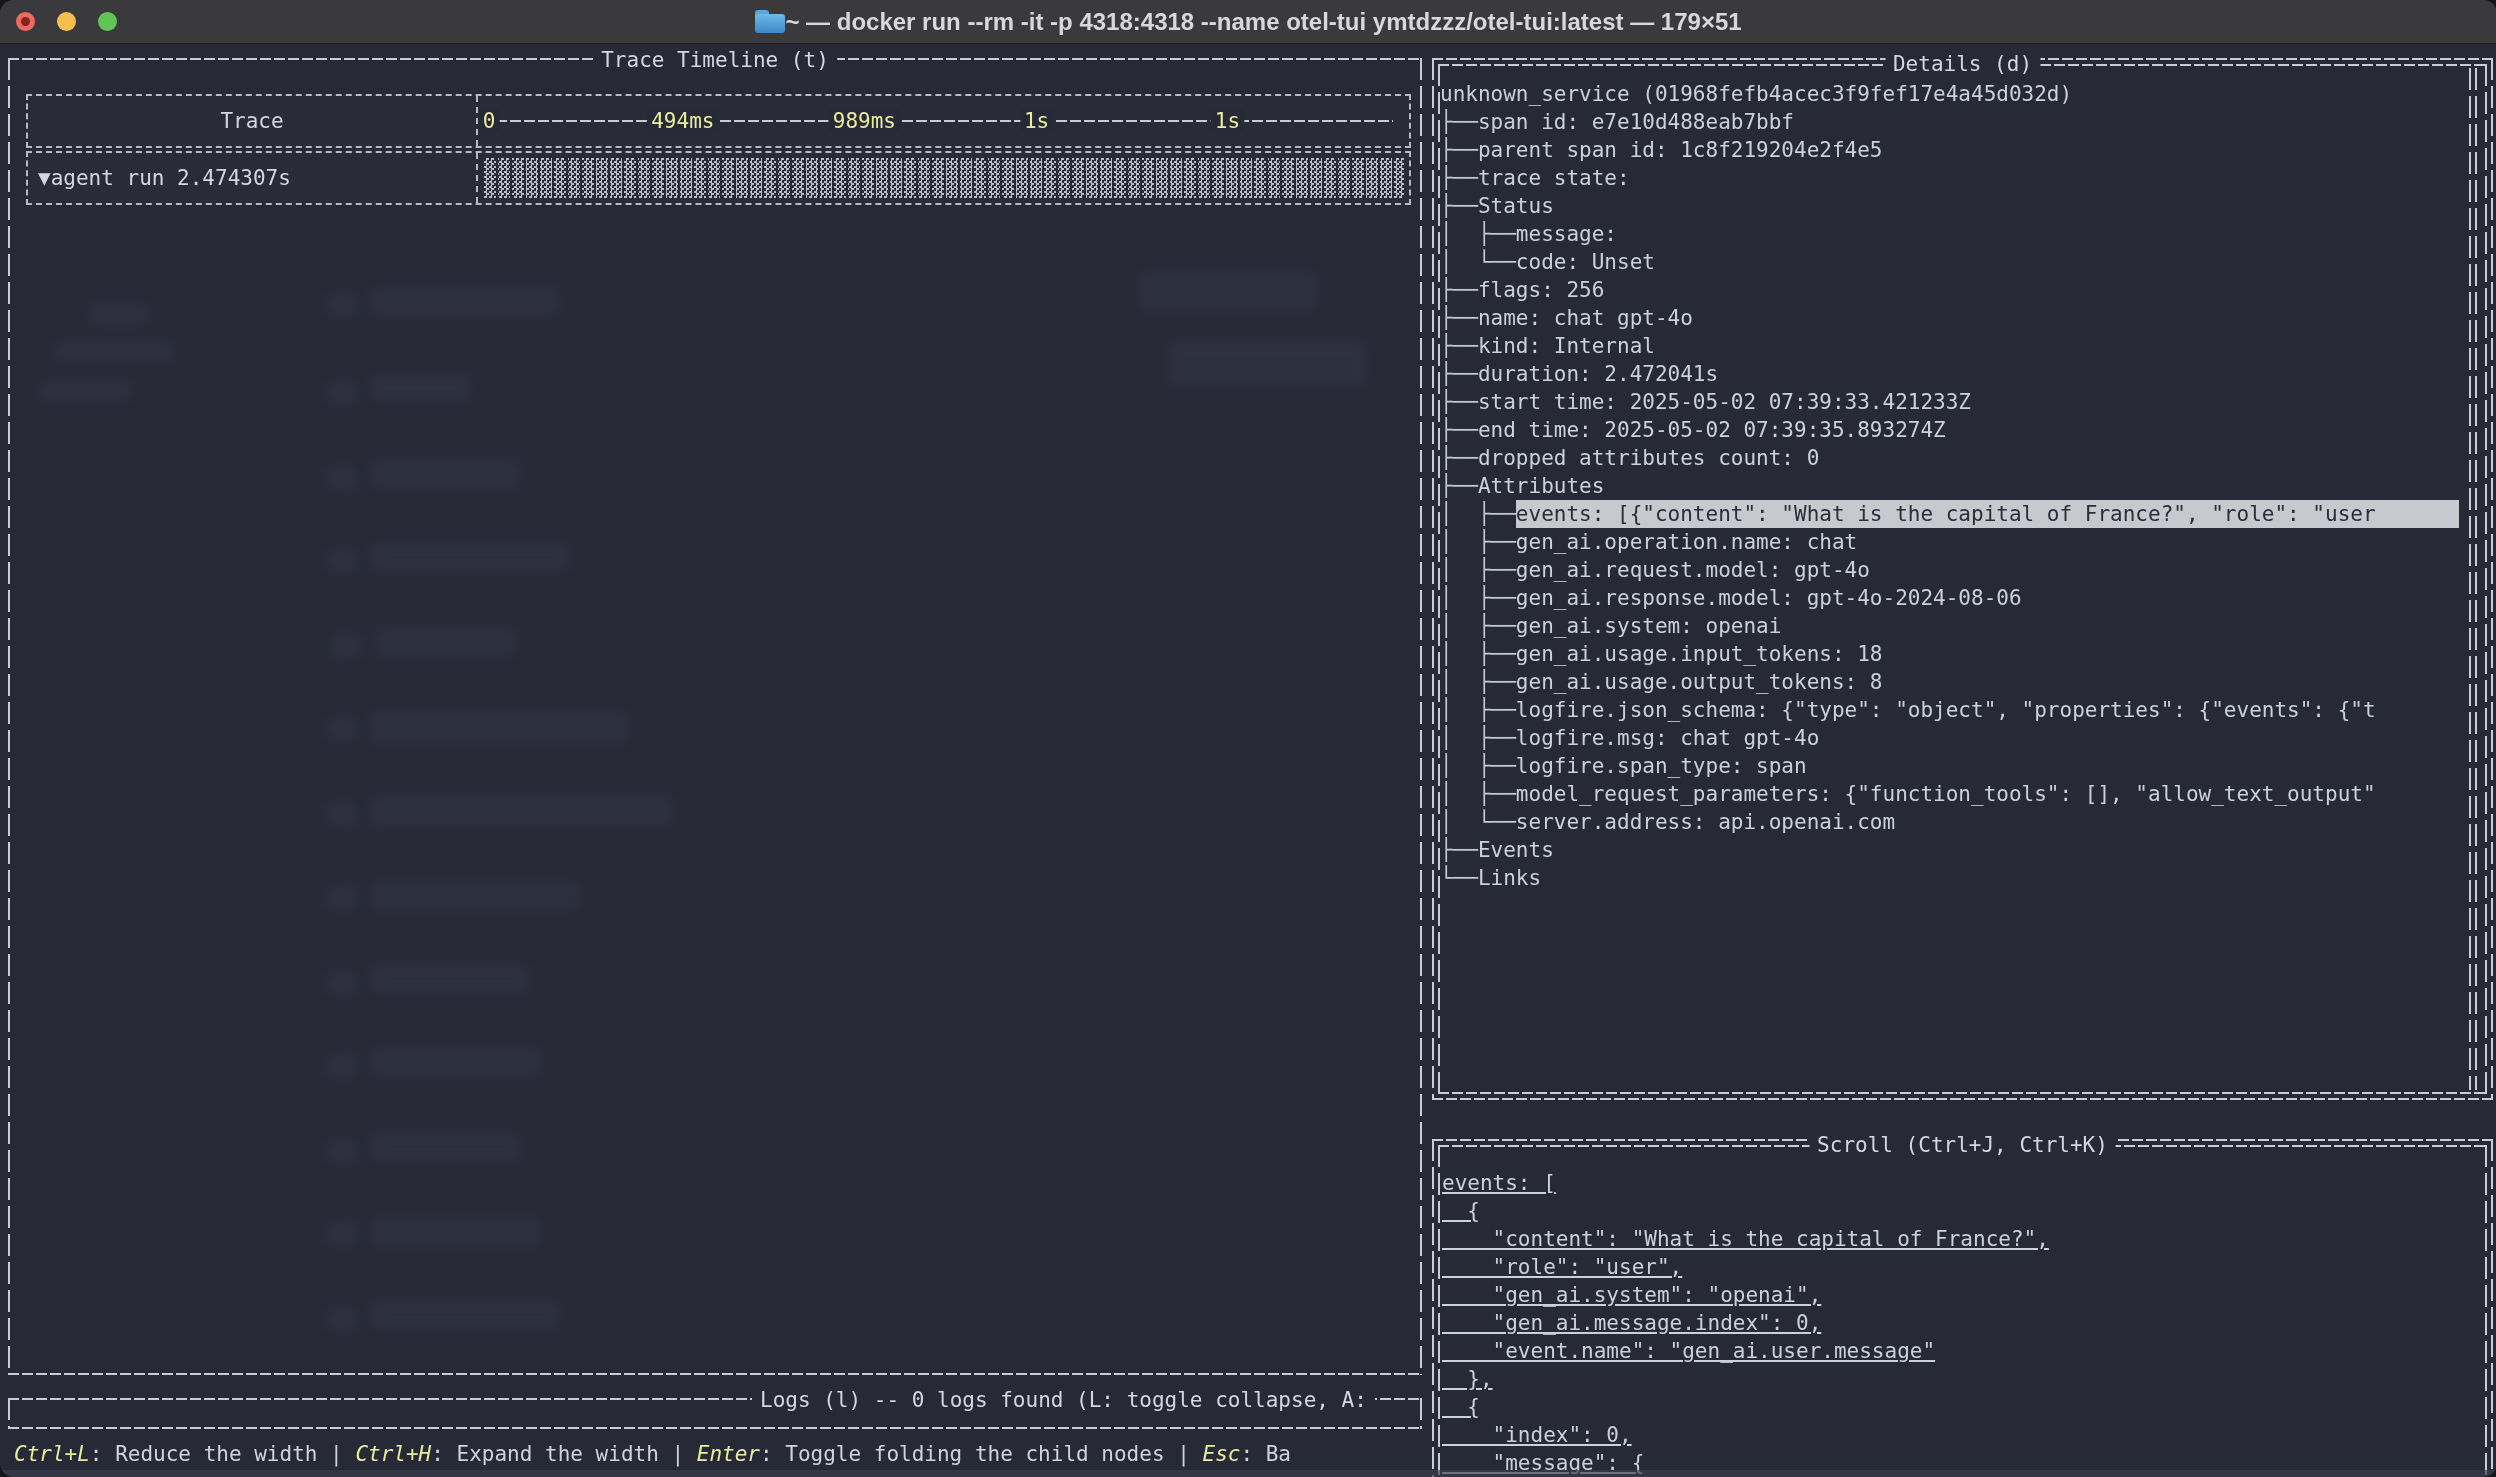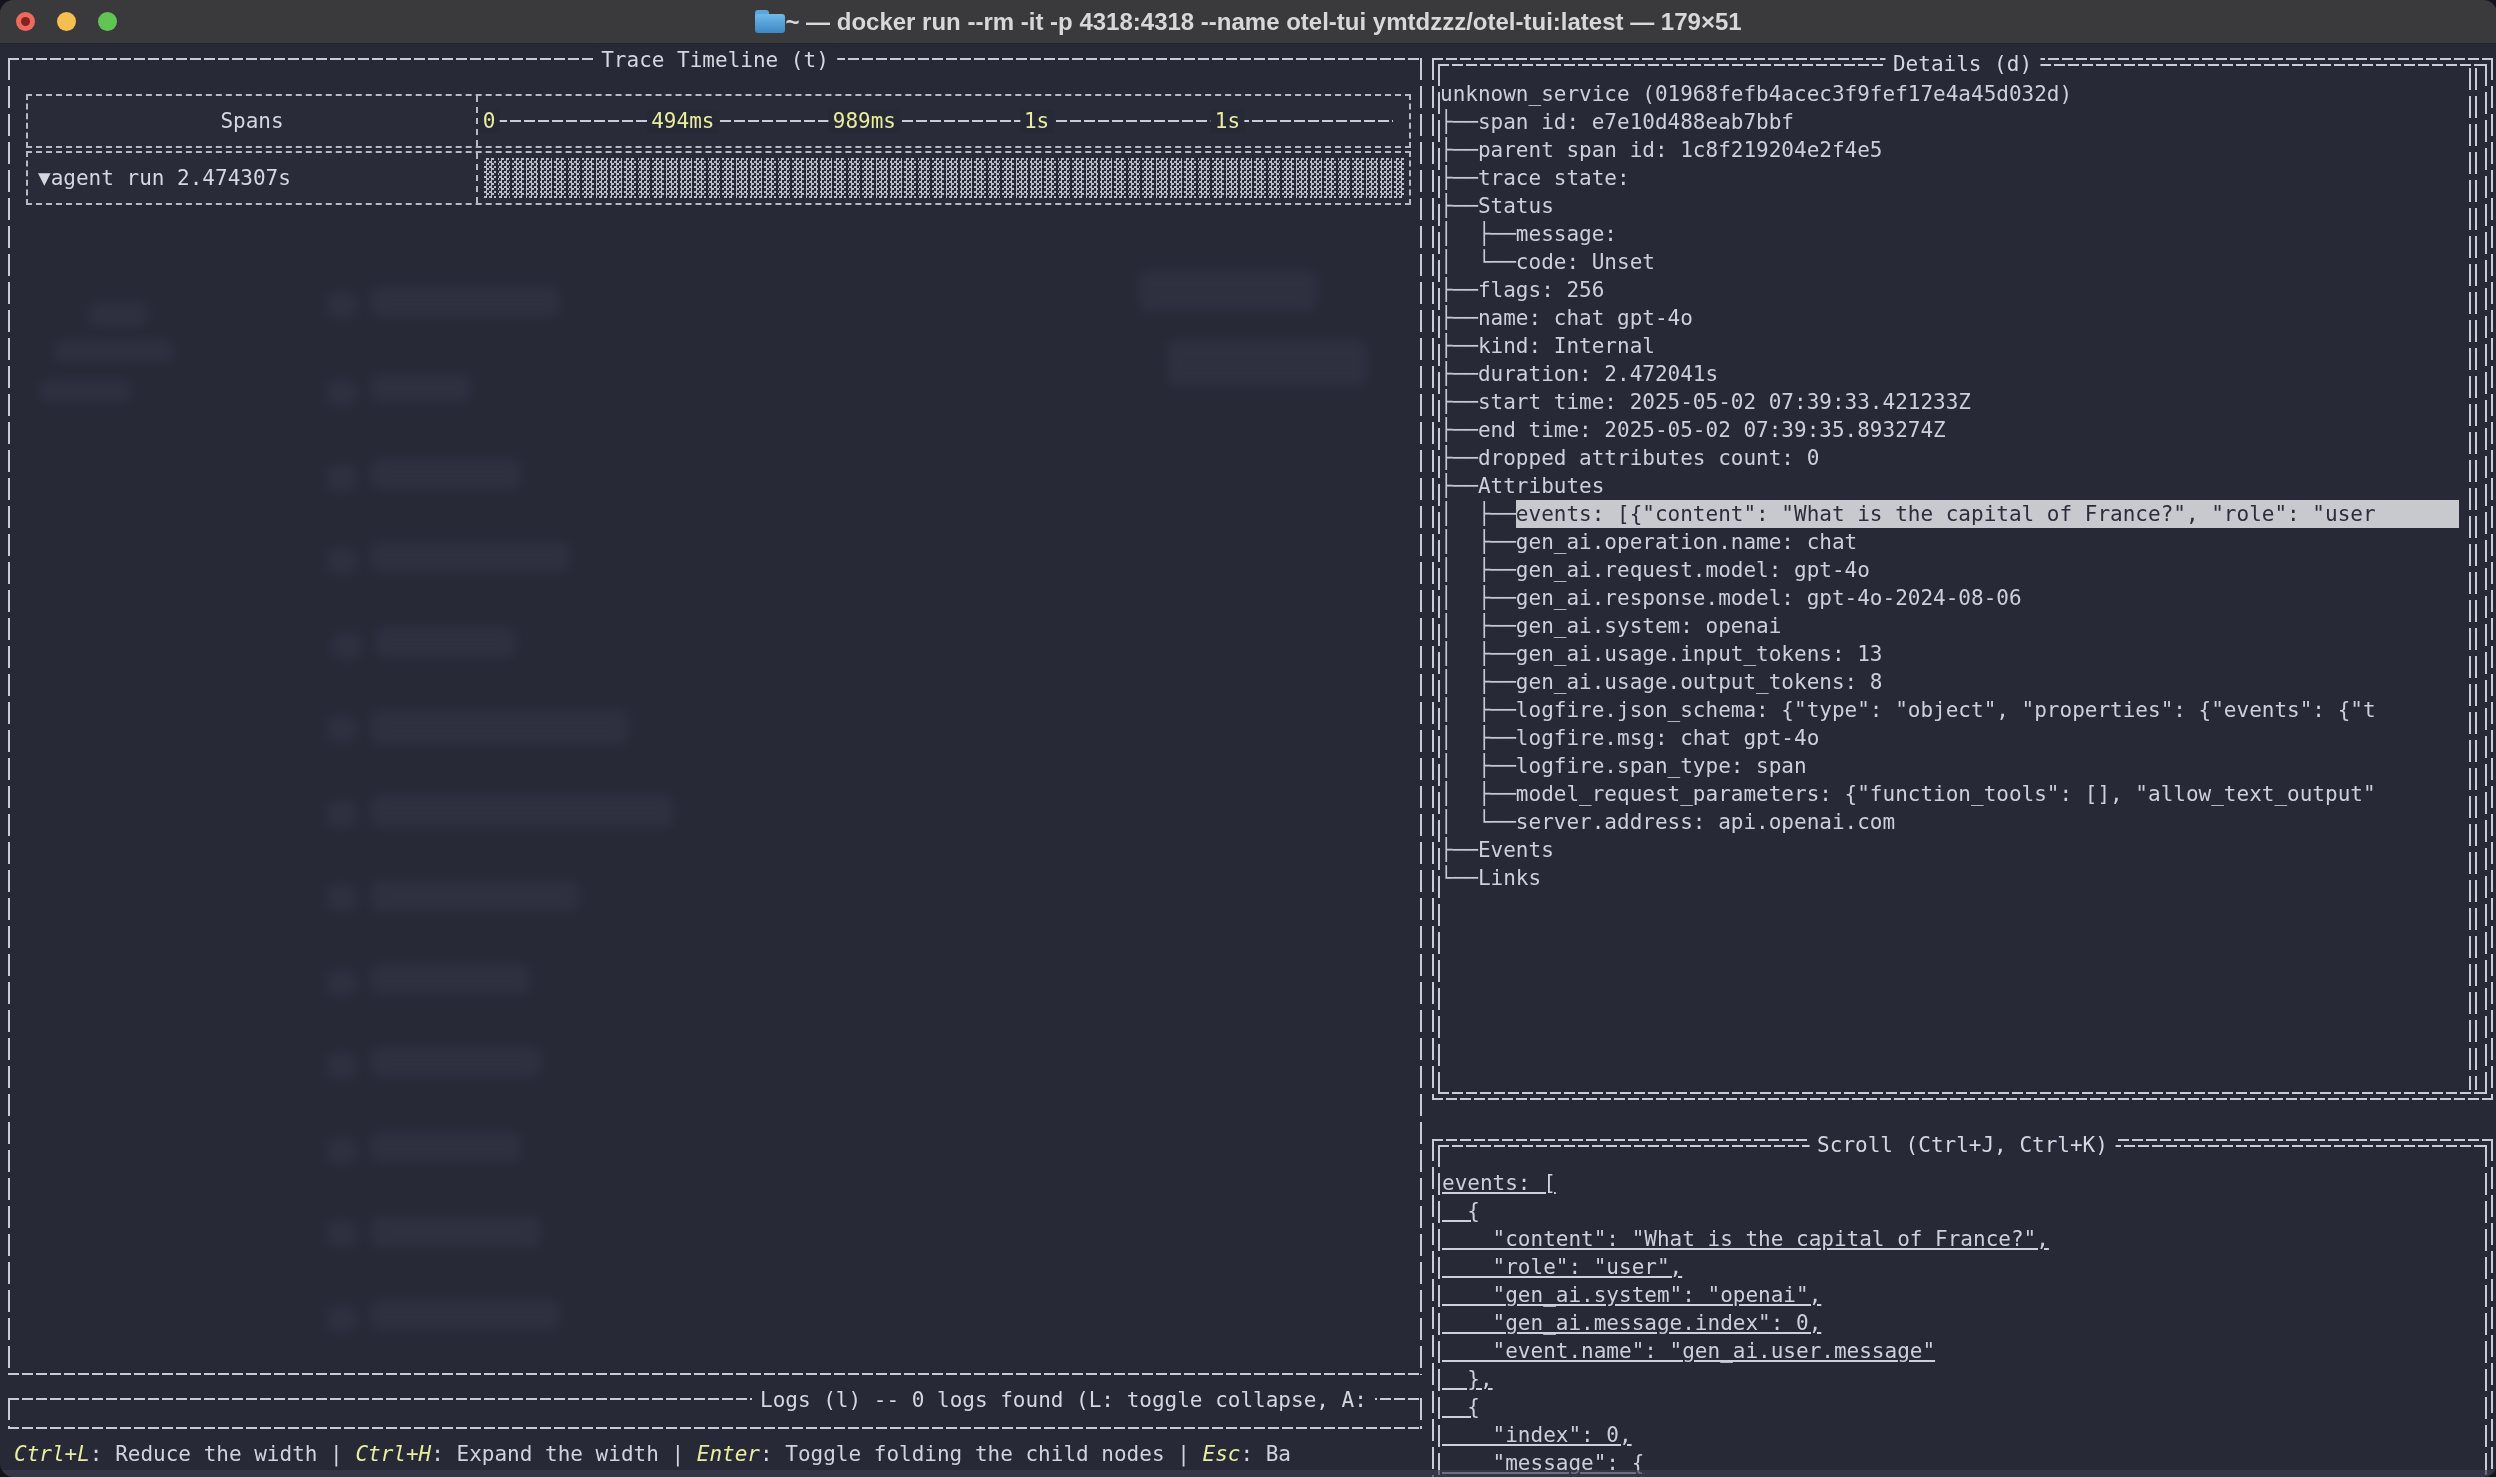--- a/index.html
+++ b/index.html
@@ -121,21 +121,21 @@
         <div class="blob" style="left: 327px; top: 1263px; width: 30px; height: 26px;"></div>
         <div class="blob" style="left: 371px; top: 1257px; width: 188px; height: 30px;"></div>
         <div class="blob" style="left: 1139px; top: 228px; width: 178px; height: 40px;"></div>
         <div class="blob" style="left: 1168px; top: 297px; width: 198px; height: 46px;"></div>
       </div>
 
     <div class="panel b1" id="trace-panel" style="left:8px;top:15px;width:1414px;height:1317px;">
       <div class="ptitle">Trace Timeline (t)</div>
       <div class="spans-table" id="spans-table">
           <div class="trow">
-            <div class="tc1 head">Spans</div>
+            <div class="tc1 head">Trace</div>
             <div class="tc2">
               <div class="axis-line"></div>
               <span class="axis-label" style="left: 1.2%;">0</span>
               <span class="axis-label" style="left: 22%;">494ms</span>
               <span class="axis-label" style="left: 41.5%;">989ms</span>
               <span class="axis-label" style="left: 60%;">1s</span>
               <span class="axis-label" style="left: 80.5%;">1s</span>
             </div>
           </div>
           <div class="trow">
@@ -167,21 +167,21 @@
           <div class="tline"><span class="pre">├──</span><span class="txt">duration: 2.472041s</span></div>
           <div class="tline"><span class="pre">├──</span><span class="txt">start time: 2025-05-02 07:39:33.421233Z</span></div>
           <div class="tline"><span class="pre">├──</span><span class="txt">end time: 2025-05-02 07:39:35.893274Z</span></div>
           <div class="tline"><span class="pre">├──</span><span class="txt">dropped attributes count: 0</span></div>
           <div class="tline"><span class="pre">├──</span><span class="txt">Attributes</span></div>
           <div class="tline"><span class="pre">│  ├──</span><span class="txt hl">events: [{"content": "What is the capital of France?", "role": "user</span></div>
           <div class="tline"><span class="pre">│  ├──</span><span class="txt">gen_ai.operation.name: chat</span></div>
           <div class="tline"><span class="pre">│  ├──</span><span class="txt">gen_ai.request.model: gpt-4o</span></div>
           <div class="tline"><span class="pre">│  ├──</span><span class="txt">gen_ai.response.model: gpt-4o-2024-08-06</span></div>
           <div class="tline"><span class="pre">│  ├──</span><span class="txt">gen_ai.system: openai</span></div>
-          <div class="tline"><span class="pre">│  ├──</span><span class="txt">gen_ai.usage.input_tokens: 13</span></div>
+          <div class="tline"><span class="pre">│  ├──</span><span class="txt">gen_ai.usage.input_tokens: 18</span></div>
           <div class="tline"><span class="pre">│  ├──</span><span class="txt">gen_ai.usage.output_tokens: 8</span></div>
           <div class="tline"><span class="pre">│  ├──</span><span class="txt">logfire.json_schema: {"type": "object", "properties": {"events": {"t</span></div>
           <div class="tline"><span class="pre">│  ├──</span><span class="txt">logfire.msg: chat gpt-4o</span></div>
           <div class="tline"><span class="pre">│  ├──</span><span class="txt">logfire.span_type: span</span></div>
           <div class="tline"><span class="pre">│  ├──</span><span class="txt">model_request_parameters: {"function_tools": [], "allow_text_output"</span></div>
           <div class="tline"><span class="pre">│  └──</span><span class="txt">server.address: api.openai.com</span></div>
           <div class="tline"><span class="pre">├──</span><span class="txt">Events</span></div>
           <div class="tline"><span class="pre">└──</span><span class="txt">Links</span></div>
         </div>
       <div class="vline" style="right:16px"></div>

